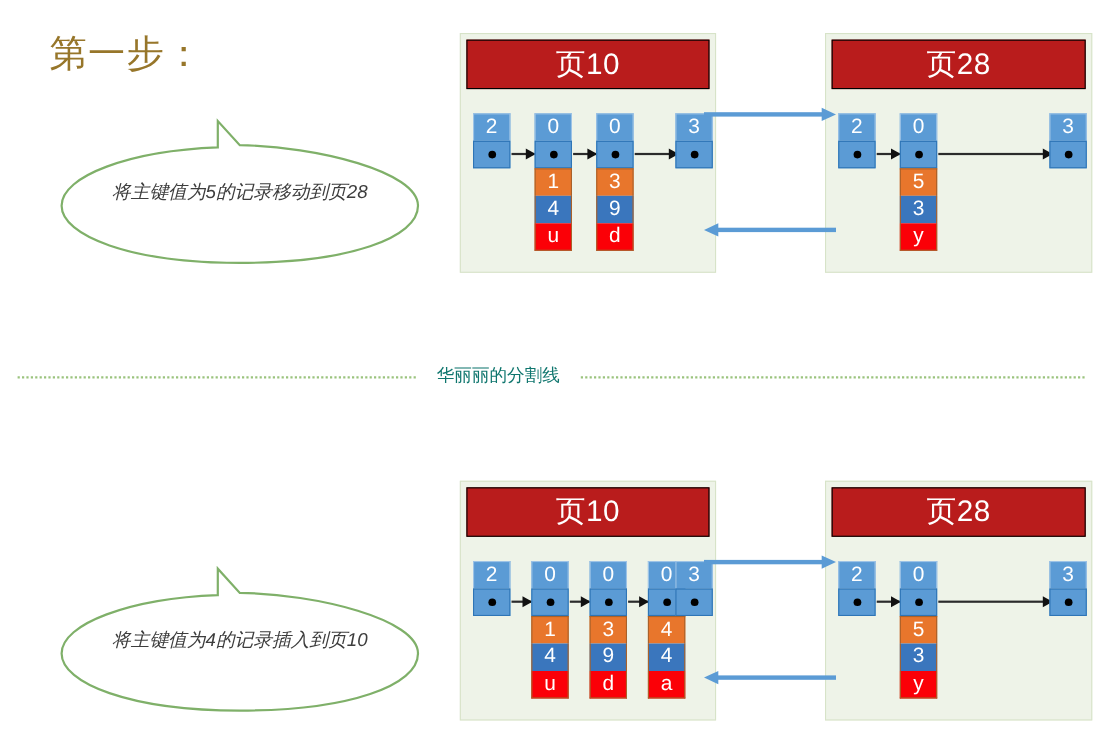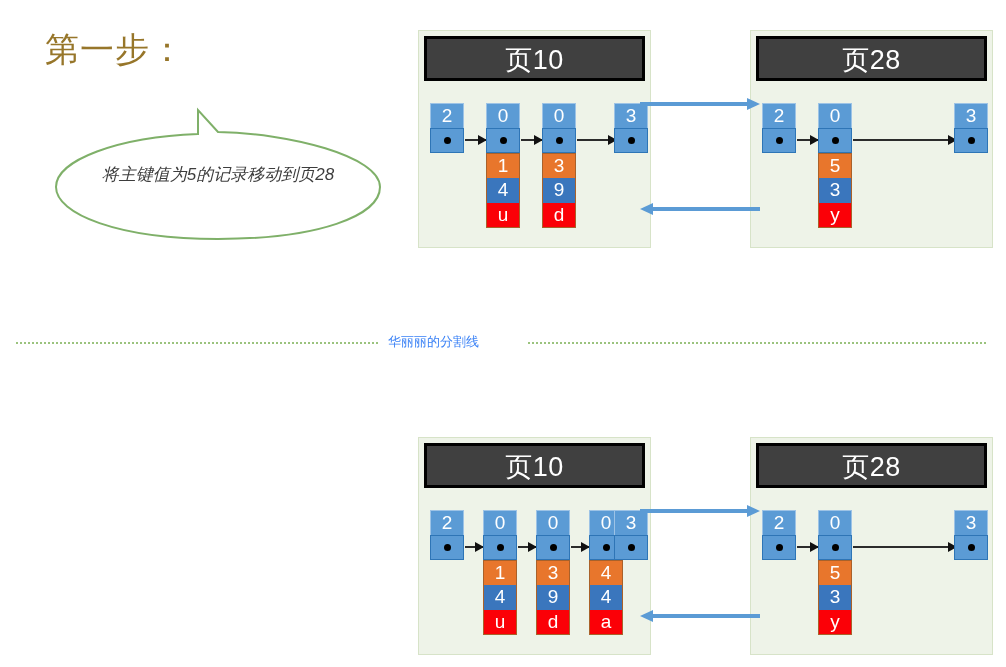--- a/index.html
+++ b/index.html
@@ -80,22 +80,22 @@
   #panel-1-right { left: 750px; width: 243px; }
   #panel-2-left  { left: 418px; }
   #panel-2-right { left: 750px; width: 243px; }
 
   .panel-header {
     position: absolute;
     left: 5px;
     top: 5px;
     right: 5px;
     height: 45px;
-    background: #404040;
-    border: 3px solid #000000;
+    background: #b91c1c;
+    border: 1px solid #000000;
     box-sizing: border-box;
     color: #ffffff;
     font-size: 27px;
     line-height: 43px;
     text-align: center;
     letter-spacing: 0.5px;
   }
 
   .panel-body {
     position: absolute;
@@ -219,24 +219,24 @@
     height: 0;
     border-top: 2px dotted #9bc37e;
   }
   .divider .rule.left  { left: 16px;  width: 362px; }
   .divider .rule.right { left: 528px; width: 458px; }
   .divider .divider-text {
     position: absolute;
     left: 388px;
     top: 2px;
     width: 130px;
-    text-align: left;
-    font-size: 13px;
+    text-align: center;
+    font-size: 16px;
     line-height: 20px;
-    color: #3b82f6;
+    color: #0f766e;
     white-space: nowrap;
   }
 </style>
 </head>
 <body>
 
 <section id="step-1" class="step-block">
 
   <div class="narration">
     <div class="step-title">第一步：</div>
@@ -341,20 +341,26 @@
 <div class="divider">
   <div class="rule left"></div>
   <div class="divider-text">华丽丽的分割线</div>
   <div class="rule right"></div>
 </div>
 
 <section id="step-2" class="step-block">
 
   <div class="narration">
 
+    <div class="callout">
+      <svg width="340" height="135" viewBox="0 0 340 135">
+        <path d="M170 133 C 70 133 8 108 8 81 C 8 54 70 31 150 28 L 150 4 L 170 26 C 240 27 332 50 332 81 C 332 110 270 133 170 133 Z" fill="#ffffff" stroke="#7fb069" stroke-width="2"></path>
+      </svg>
+      <div class="callout-text">将主键值为4的记录插入到页10</div>
+    </div>
   </div>
 
   <div id="panel-2-left" class="page-panel">
     <div class="panel-header">页10</div>
     <div class="panel-body">
 
       <div class="node" style="left:6px; top:16px;">
         <div class="cell head">2</div>
         <div class="cell ptr"></div>
       </div>

